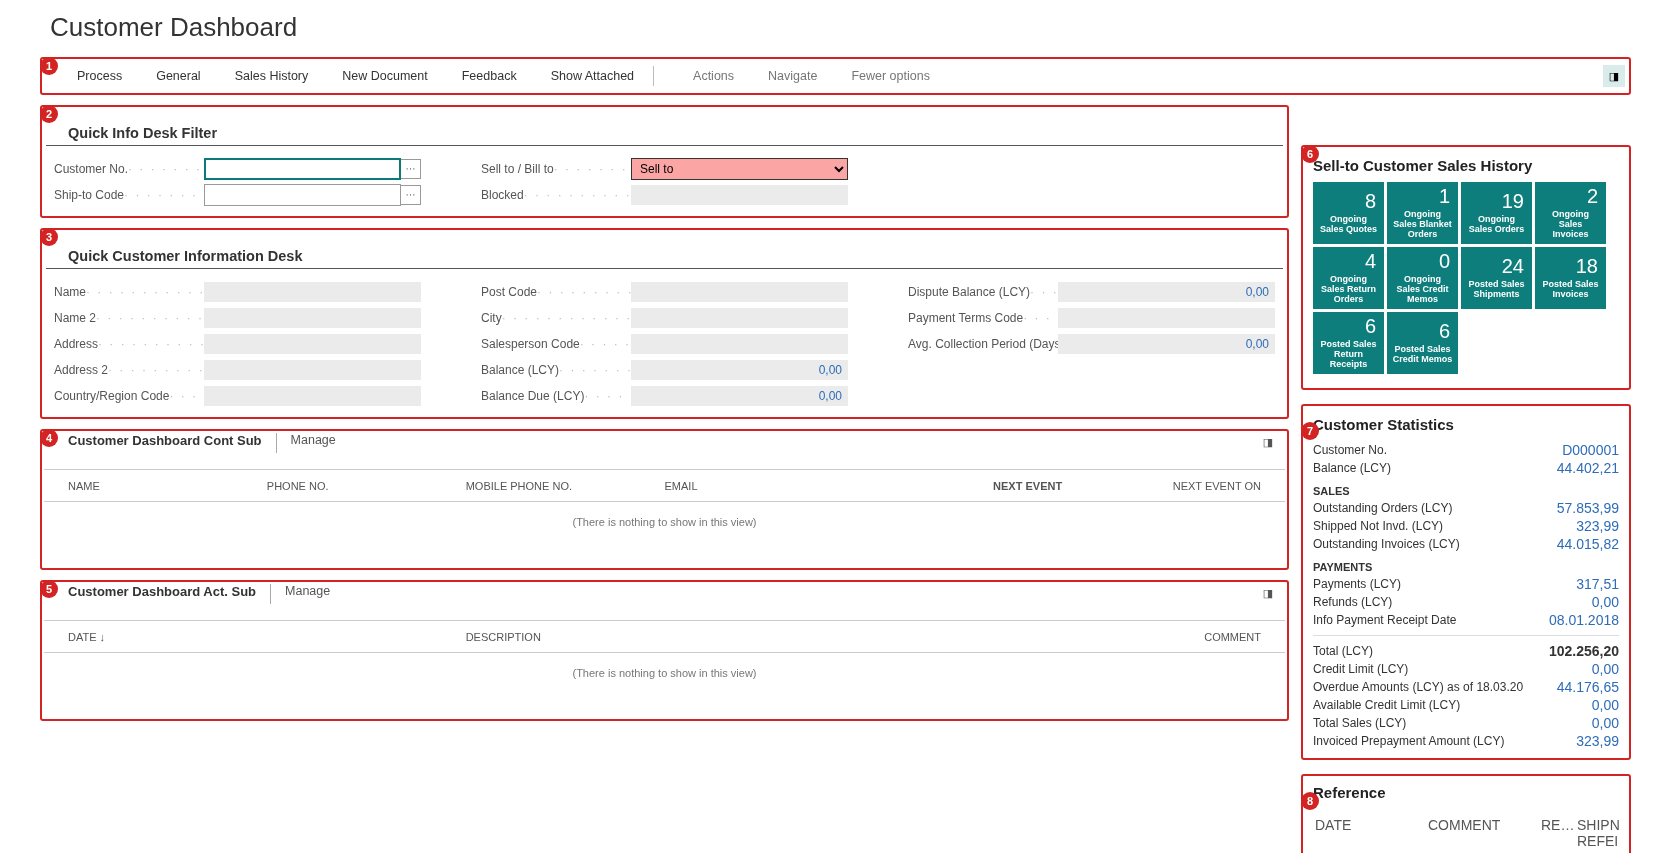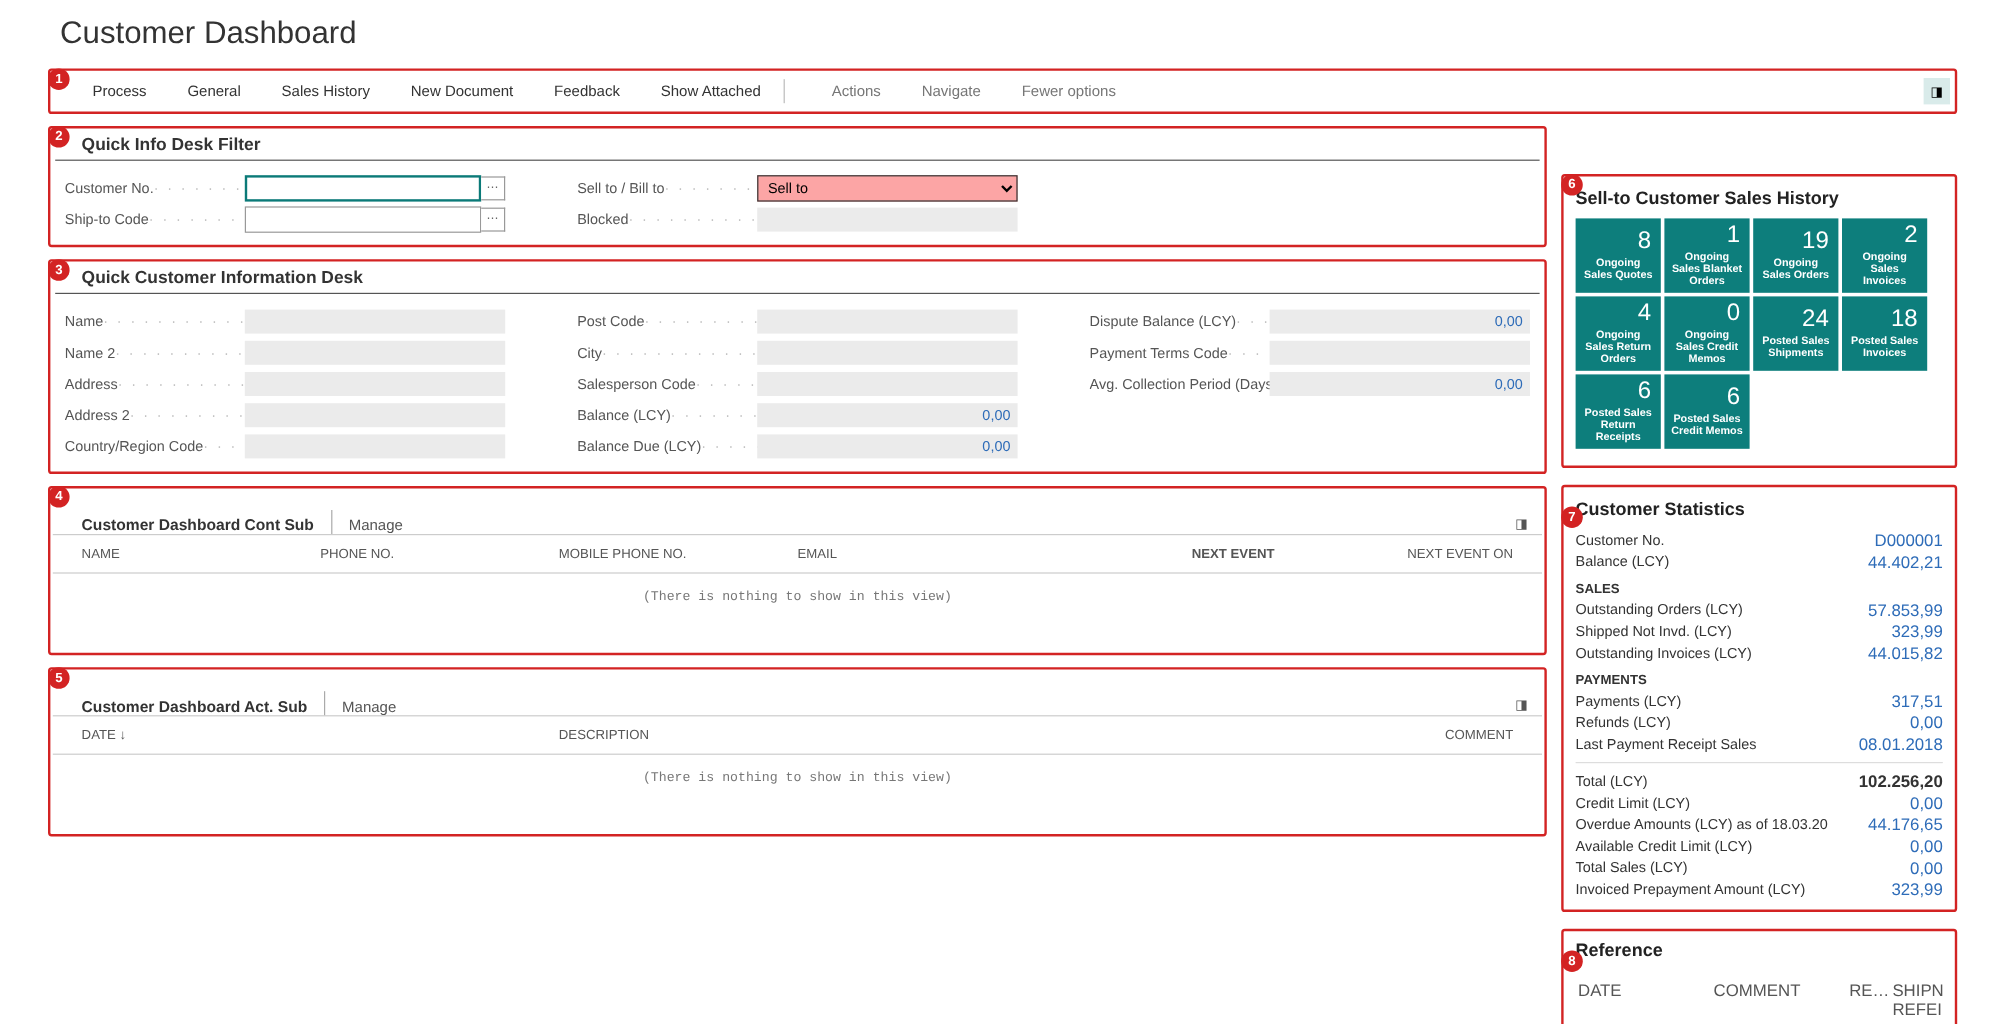--- a/index.html
+++ b/index.html
@@ -20,49 +20,49 @@
 .action-bar { display: flex; align-items: center; padding: 0 4px; height: 34px; }
 .action-bar .action-left { display: flex; align-items: center; gap: 12px; margin-left: 20px; }
 .action-bar .act { padding: 0 11px; height: 34px; display: flex; align-items: center; color: #333; font-size: 12.5px; cursor: pointer; }
 .gray { color: #767676 !important; }
 .vsep { width: 1px; height: 20px; background: #bbb; margin: 0 8px; }
 .spacer { flex: 1; }
 .sq-btn { width: 22px; height: 22px; background: #d9ebea; border: none; display: flex; align-items: center; justify-content: center; cursor: pointer; font-size: 11px; }
 
 
 .section { margin-bottom: 10px; }
-.section-inner { padding: 0 2px 4px 2px; }
+.section-inner { padding: 12px 2px 4px 2px; }
 .section-title { font-size: 14.5px; font-weight: 600; color: #333; padding: 6px 4px 4px 22px; border-bottom: 1px solid #555; margin: 0 2px 10px 2px; }
 
 .field-cols { display: flex; gap: 60px; padding: 0 10px 4px 10px; }
 .field-col { flex: 1; min-width: 0; }
 
 .field-row { display: flex; align-items: center; height: 26px; }
 .field-row .fld-label { color: #555; flex: 0 0 150px; font-size: 12px; position: relative; overflow: hidden; white-space: nowrap; }
 .field-row .fld-label::after { content: " · · · · · · · · · · · · · · · · · · · · · · · · · · · · · · · · · · · · · · · · ·"; color: #bbb; letter-spacing: 2px; position: absolute; }
 .fld-box { flex: 1; height: 20px; display: flex; align-items: center; }
 .readonly-box { background: #ebebeb; height: 20px; flex:1; display:flex; align-items:center; justify-content:flex-end; padding:0 6px; color:#2e6cb8; font-size:12px; }
 .readonly-box.noval { justify-content:flex-start; }
 input.txt { width: 100%; height: 22px; border: 1px solid #999; padding: 0 4px; font-size: 12px; }
 input.txt.hl { border: 2px solid #0b7a78; }
 .look-btn { width: 22px; height: 20px; background:#fff; border:1px solid #999; border-left:none; font-size:10px; text-align:center; line-height:18px; color:#666;}
 select.sel { flex: 1; height: 22px; border: 1px solid #333; padding: 0 4px; font-size: 12px; background:#fca5a5;}
 
 
 .subpage { margin-bottom: 10px; }
 .sub-inner { padding: 2px 2px 6px 2px; }
-.sub-head { display: flex; align-items: flex-end; height: 36px; padding: 0 8px 0 24px; }
+.sub-head { display: flex; align-items: flex-start; height: 36px; padding: 0 8px 0 24px; }
 .sub-title { font-size: 13px; font-weight: 600; margin-right: 14px; }
 .sub-vsep { width: 1px; height: 20px; background: #aaa; margin-right: 14px;}
 .sub-act { color: #555; font-size: 12.5px; cursor:pointer; }
 .sub-expand { margin-left:auto; width:18px; height:18px; border:none; background:transparent; font-size:11px; color:#555; cursor:pointer;}
 .sub-grid { border-top:1px solid #ccc; }
 .sub-cols { display:flex; height:32px; align-items:center; border-bottom:1px solid #ccc; padding: 0 24px; color:#555; font-size:11px; }
 .sub-cols .c { flex:1; }
-.sub-empty { text-align:center; color:#777; font-size:11px; padding: 14px 0 34px 0; font-family: Liberation Mono, monospace;}
+.sub-empty { text-align:center; color:#777; font-size:11px; padding: 14px 0 34px 0;}
 
 
 .fb-title { font-size: 15px; font-weight: 600; color:#222; padding: 4px 0 8px 0;}
 .spacer-top { height: 40px; }
 .tiles-wrap { margin-bottom:14px;}
 .tiles { display:flex; flex-wrap:wrap; gap:3px; padding: 0 0 8px 0; }
 .tile { width: 71px; height: 62px; background:#0d7e7c; color:#fff; display:flex; flex-direction:column; align-items:center; justify-content:center; text-align:center; padding:2px; cursor:pointer;}
 .tile .num { font-size:20px; font-weight:300; text-align:right; align-self:flex-end; padding-right:6px; line-height:1;}
 .tile .cap { font-size:9px; font-weight:600; line-height:1.1; margin-top:4px; padding: 0 3px;}
 
@@ -341,21 +341,21 @@
           <div class="stat-head">PAYMENTS</div>
           <div class="stat-row">
             <span class="lbl">Payments (LCY)</span>
             <span class="vl">317,51</span>
           </div>
           <div class="stat-row">
             <span class="lbl">Refunds (LCY)</span>
             <span class="vl">0,00</span>
           </div>
           <div class="stat-row">
-            <span class="lbl">Last Payment Receipt Sales</span>
+            <span class="lbl">Info Payment Receipt Date</span>
             <span class="vl">08.01.2018</span>
           </div>
           <div class="sep-line"></div>
           <div class="stat-row">
             <span class="lbl">Total (LCY)</span>
             <span class="vl black">102.256,20</span>
           </div>
           <div class="stat-row">
             <span class="lbl">Credit Limit (LCY)</span>
             <span class="vl">0,00</span>

